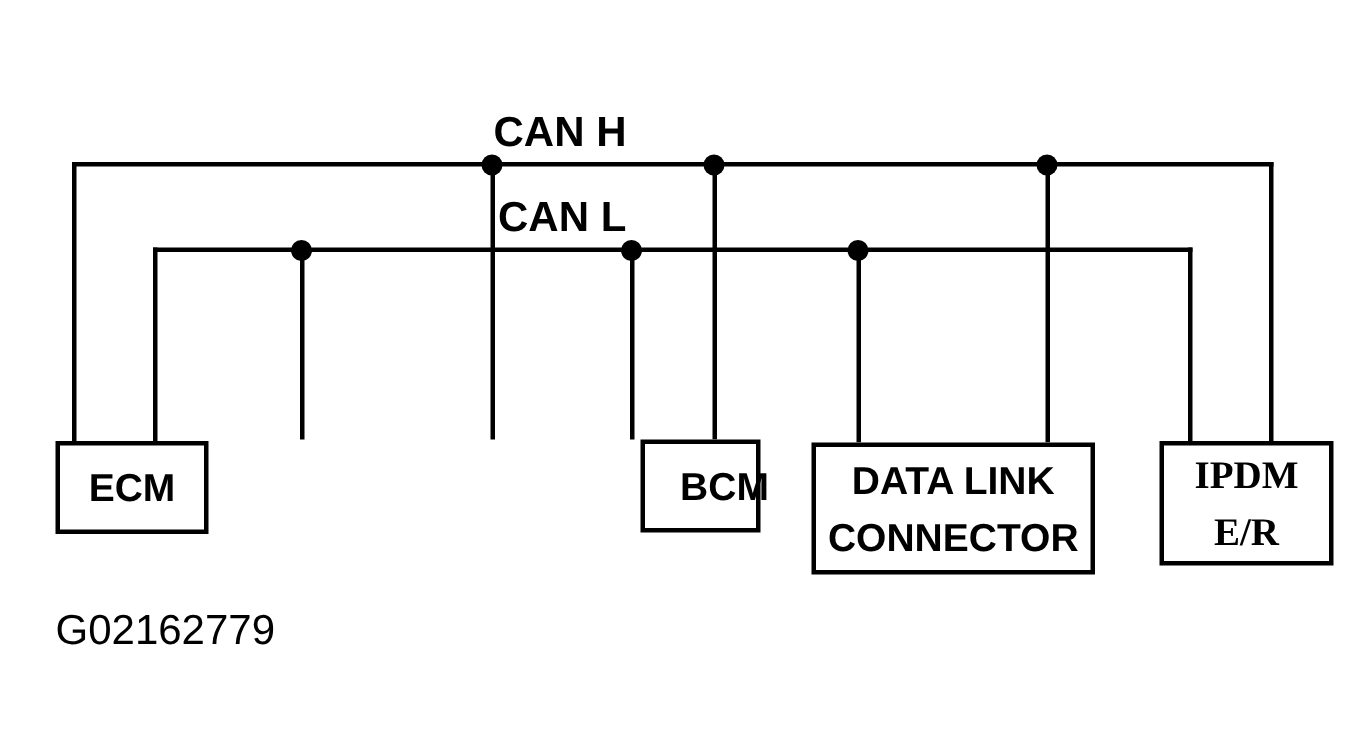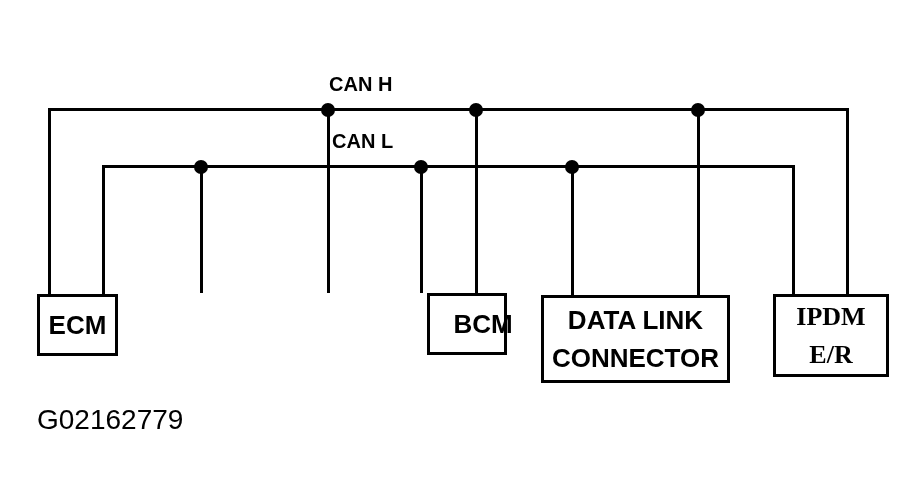--- a/index.html
+++ b/index.html
@@ -48,21 +48,21 @@
     justify-content: center;
     text-align: center;
     font-weight: bold;
     font-size: 26px;
     line-height: 38px;
     white-space: nowrap;
   }
   .bus-label {
     position: absolute;
     font-weight: bold;
-    font-size: 20px;
+    font-size: 28px;
     line-height: 1;
     white-space: nowrap;
   }
   .figure-id {
     position: absolute;
     font-weight: normal;
     font-size: 28px;
     line-height: 1;
     white-space: nowrap;
   }
@@ -90,21 +90,21 @@
   <div class="vline" style="left:846px; top:108px; height:186px;"></div>
 
   <div class="dot" style="left:321px; top:103px;"></div>
   <div class="dot" style="left:469px; top:103px;"></div>
   <div class="dot" style="left:691px; top:103px;"></div>
 
   <div class="dot" style="left:194px; top:160px;"></div>
   <div class="dot" style="left:414px; top:160px;"></div>
   <div class="dot" style="left:565px; top:160px;"></div>
 
-  <div class="module" style="left:37px; top:294px; width:81px; height:62px;">
+  <div class="module" style="left:37px; top:294px; width:102px; height:62px;">
     <span>ECM</span>
   </div>
 
 
   <div class="module" style="left:427px; top:293px; width:80px; height:62px;padding-left:32px;">
     <span>BCM</span>
   </div>
 
   <div class="module" style="left:541px; top:295px; width:189px; height:88px;text-align:right;">
     <span>DATA LINK</span>

